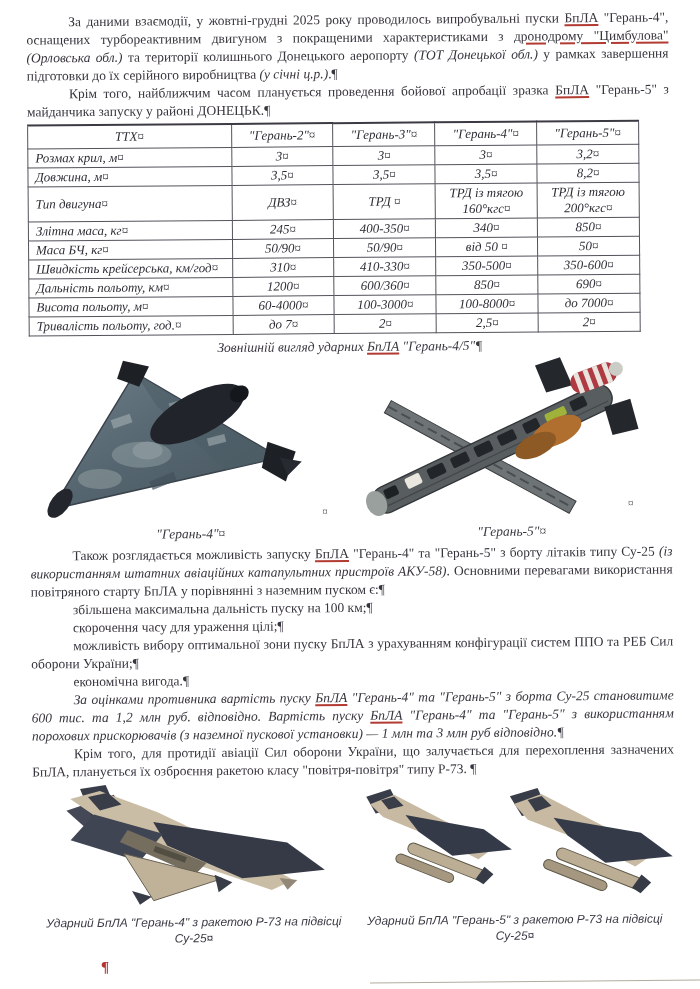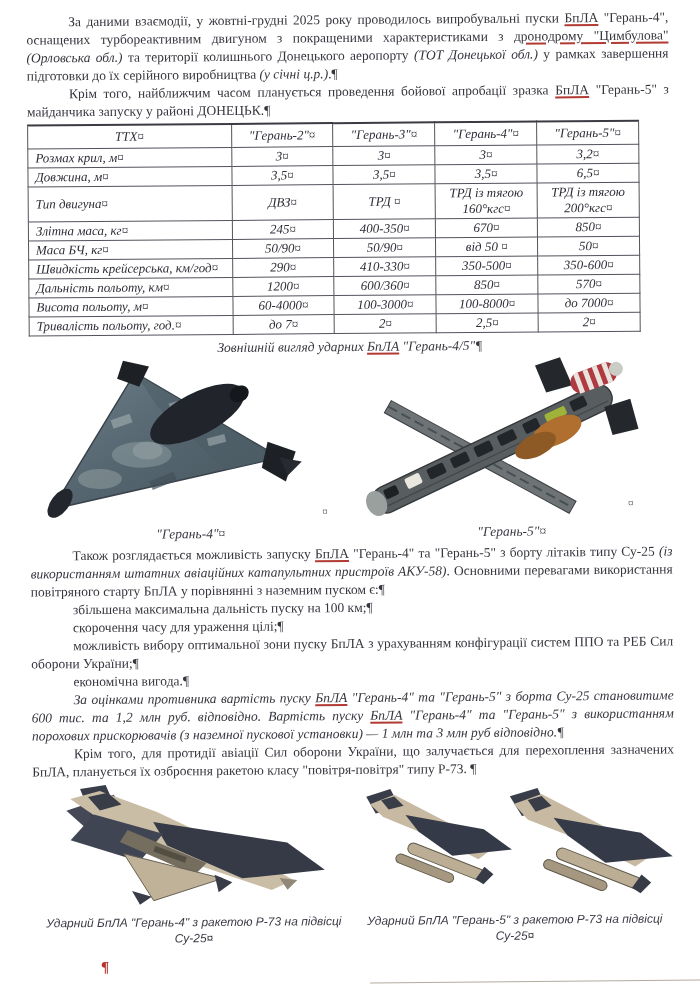--- a/index.html
+++ b/index.html
@@ -75,56 +75,56 @@
             <td>3¤</td>
             <td>3¤</td>
             <td>3¤</td>
             <td>3,2¤</td>
           </tr>
           <tr>
             <td class="lbl">Довжина, м¤</td>
             <td>3,5¤</td>
             <td>3,5¤</td>
             <td>3,5¤</td>
-            <td>6,5¤</td>
+            <td>8,2¤</td>
           </tr>
           <tr>
             <td class="lbl">Тип двигуна¤</td>
             <td>ДВЗ¤</td>
             <td>ТРД ¤</td>
             <td>ТРД із тягою 160°кгс¤</td>
             <td>ТРД із тягою 200°кгс¤</td>
           </tr>
           <tr>
             <td class="lbl">Злітна маса, кг¤</td>
             <td>245¤</td>
             <td>400-350¤</td>
-            <td>670¤</td>
+            <td>340¤</td>
             <td>850¤</td>
           </tr>
           <tr>
             <td class="lbl">Маса БЧ, кг¤</td>
             <td>50/90¤</td>
             <td>50/90¤</td>
             <td>від 50 ¤</td>
             <td>50¤</td>
           </tr>
           <tr>
             <td class="lbl">Швидкість крейсерська, км/год¤</td>
-            <td>290¤</td>
+            <td>310¤</td>
             <td>410-330¤</td>
             <td>350-500¤</td>
             <td>350-600¤</td>
           </tr>
           <tr>
             <td class="lbl">Дальність польоту, км¤</td>
             <td>1200¤</td>
             <td>600/360¤</td>
             <td>850¤</td>
-            <td>570¤</td>
+            <td>690¤</td>
           </tr>
           <tr>
             <td class="lbl">Висота польоту, м¤</td>
             <td>60-4000¤</td>
             <td>100-3000¤</td>
             <td>100-8000¤</td>
             <td>до 7000¤</td>
           </tr>
           <tr>
             <td class="lbl">Тривалість польоту, год.¤</td>

